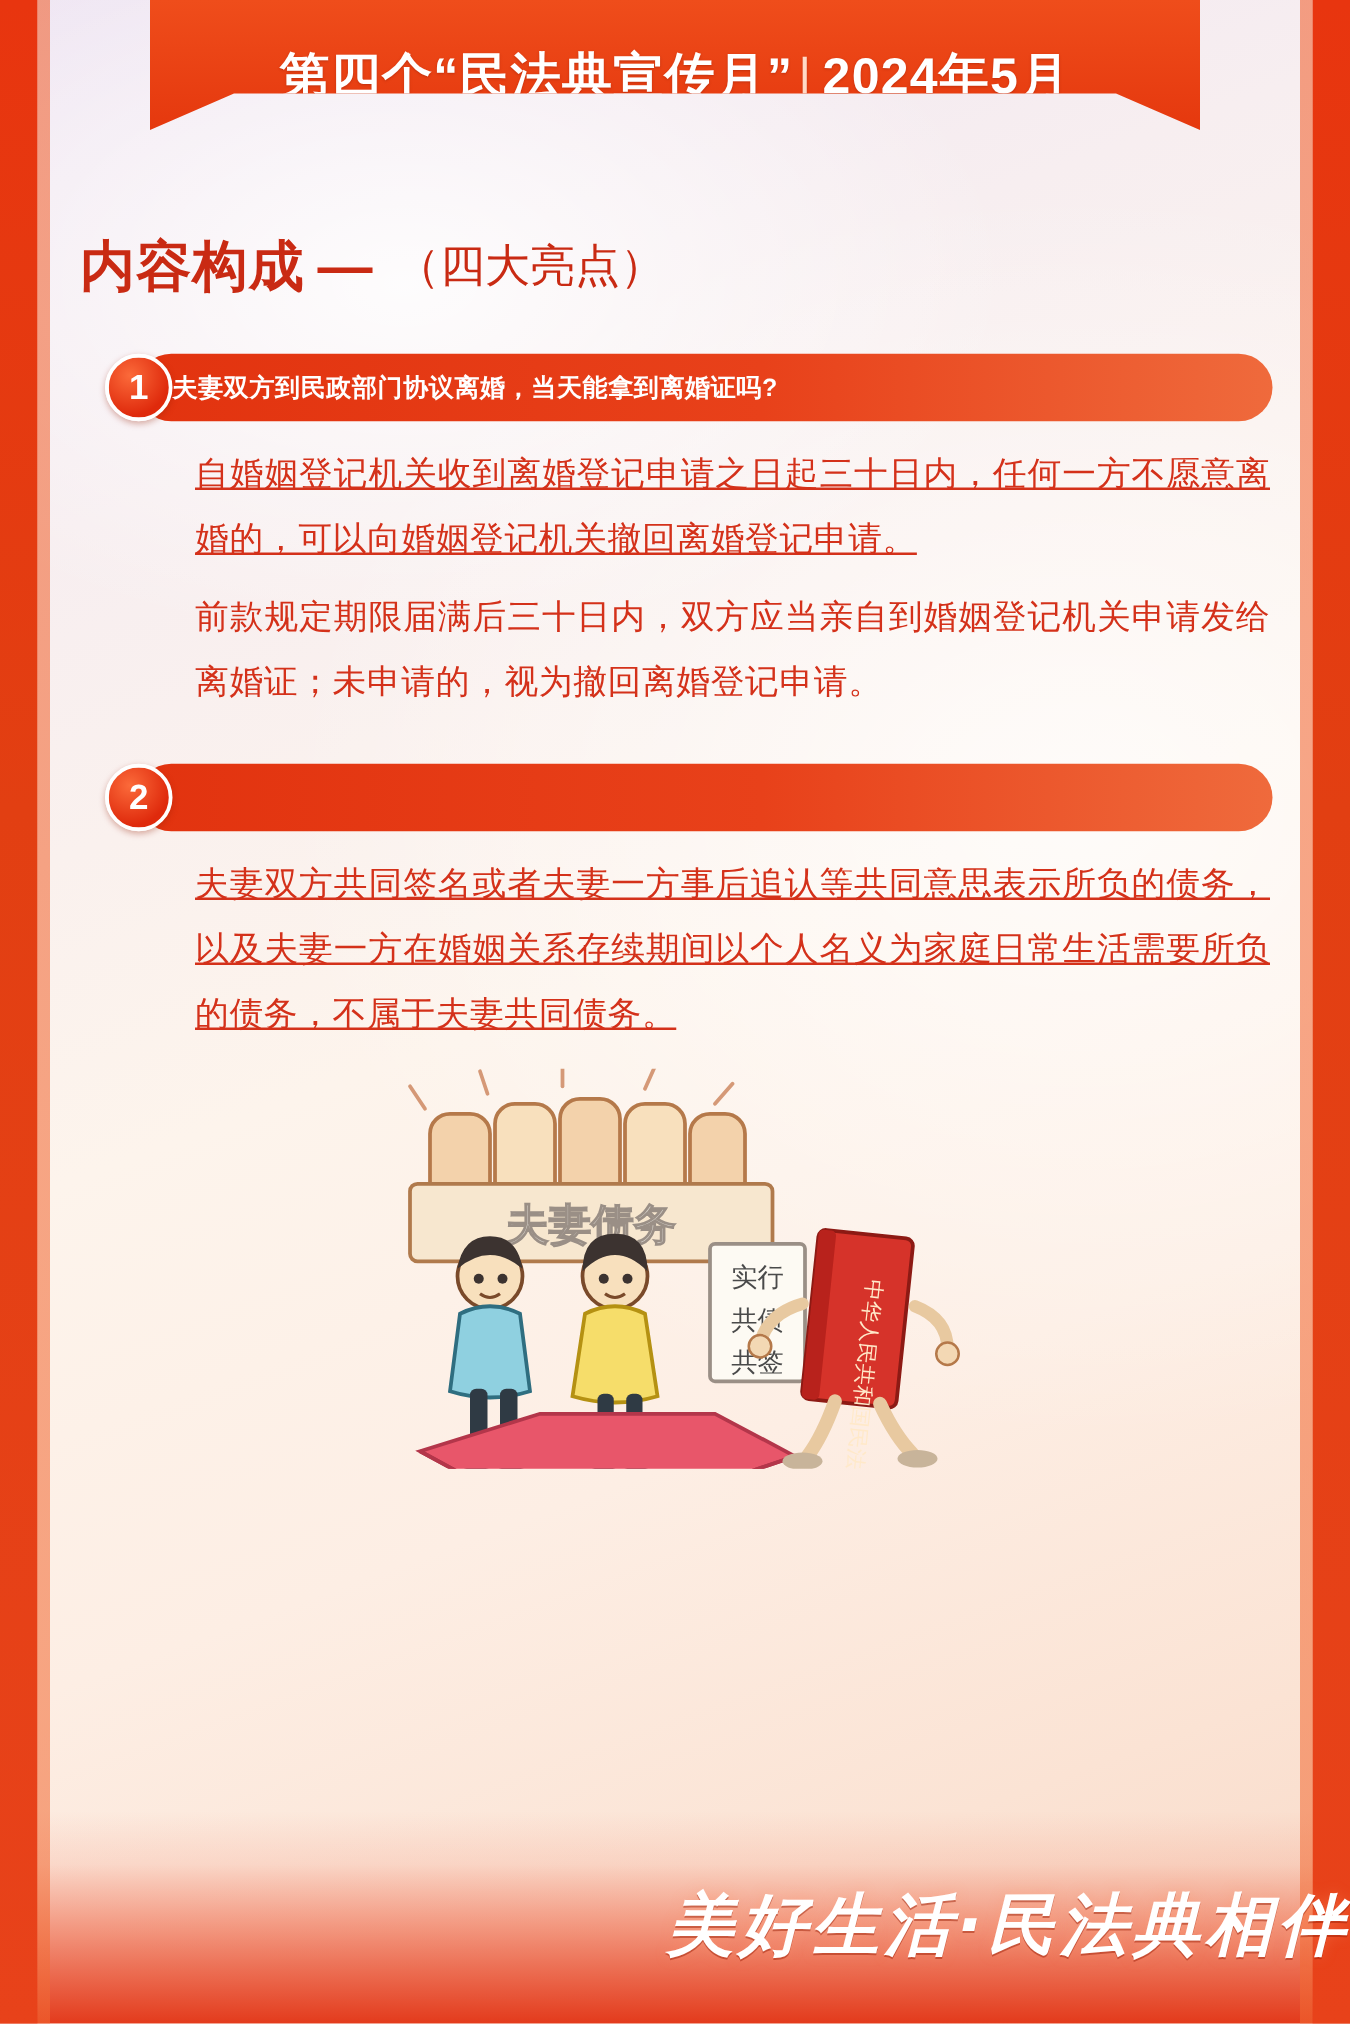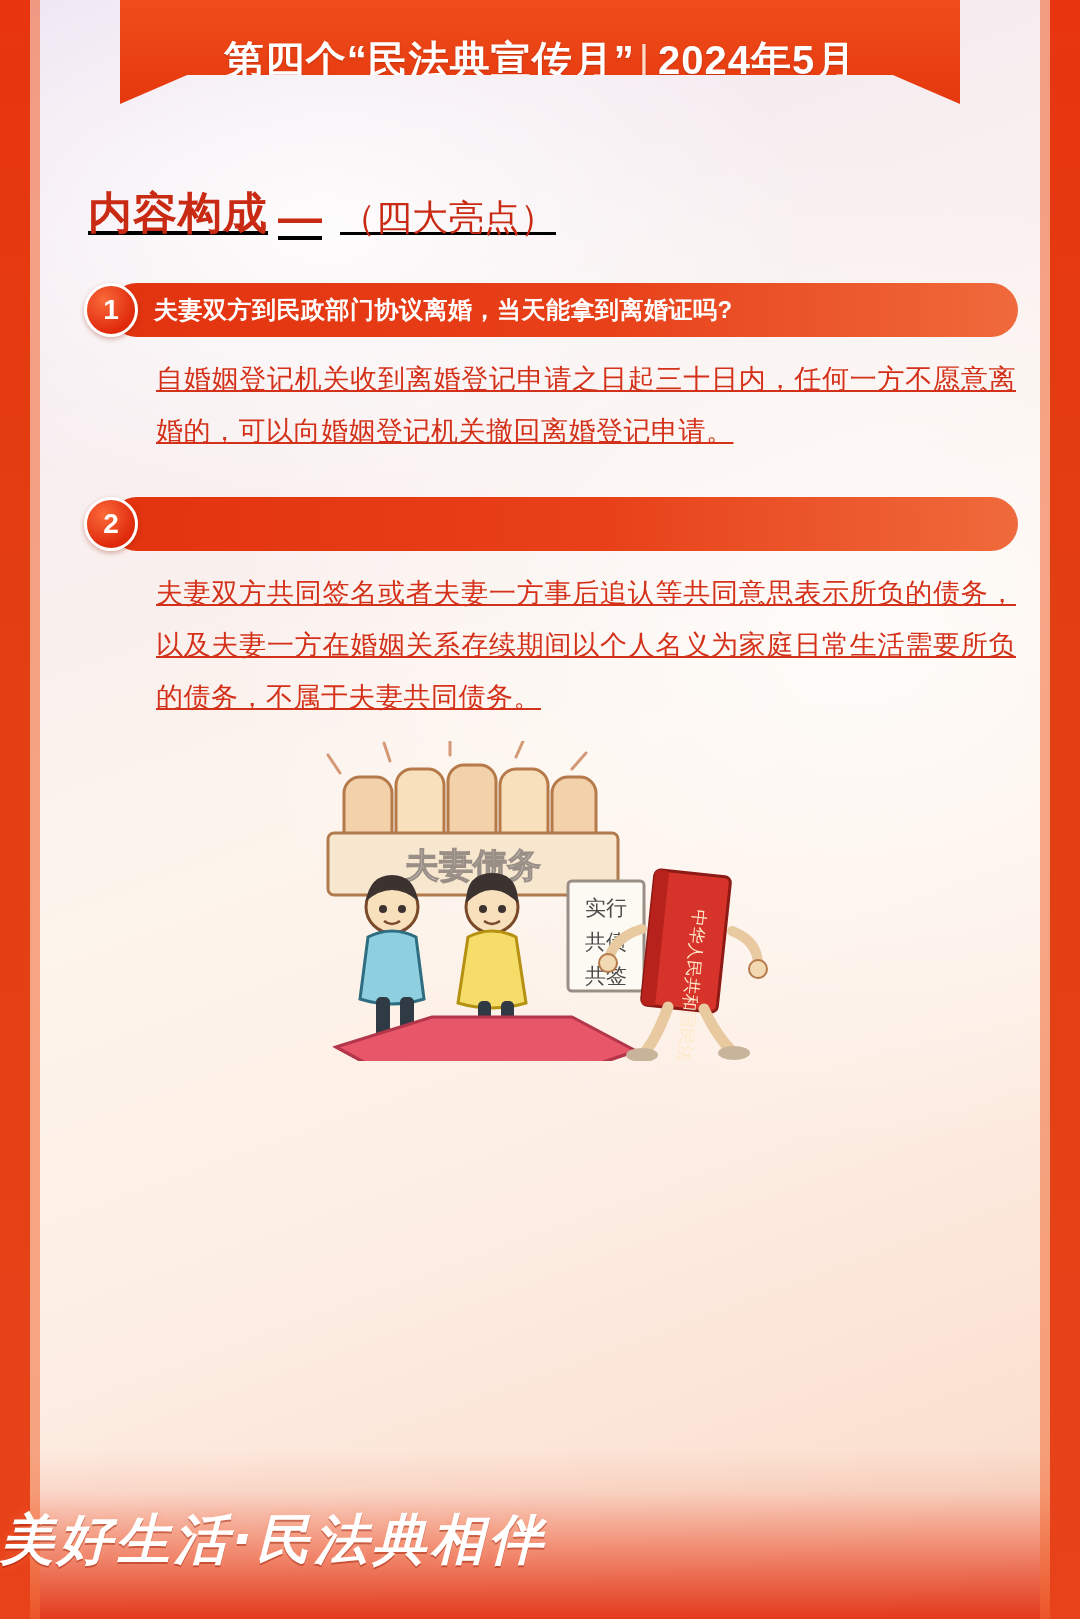--- a/index.html
+++ b/index.html
@@ -85,25 +85,24 @@
     margin: 0 8px 0 4px;
     color: #ffd9c6;
     font-weight: normal;
   }
   .ribbon-date { font-weight: bold; }
 
   
   .section-title {
     position: relative;
     z-index: 6;
-    margin: 72px 0 0 88px;
+    margin: 72px 0 0 64px;
     display: flex;
-    align-items: flex-end;
+    align-items: center;
     white-space: nowrap;
-    text-decoration: underline;
   }
   .title-main {
     font-size: 44px;
     font-weight: bold;
     color: #c92a13;
     letter-spacing: 1px;
   }
   .title-dash {
     font-size: 44px;
     font-weight: bold;
@@ -151,23 +150,22 @@
     box-shadow: 0 2px 5px rgba(150,30,0,.35);
     color: #fff;
     font-size: 28px;
     font-weight: bold;
     display: flex; align-items: center; justify-content: center;
     flex: 0 0 auto;
   }
   .q-text {
     position: relative;
     z-index: 2;
-    margin-left: 16px;
     color: #ffffff;
-    font-size: 24px;
+    font-size: 20px;
     font-weight: bold;
     letter-spacing: .5px;
     white-space: nowrap;
   }
 
   .para {
     color: #d4311a;
     font-size: 27px;
     line-height: 52px;
     letter-spacing: .5px;
@@ -183,21 +181,21 @@
     height: 330px;
     margin-top: 18px;
   }
   .illus { position: absolute; left: 50%; transform: translateX(-50%); top: 0; }
 
   
   .footer {
     position: absolute;
     left: 0; right: 0;
     bottom: 42px;
-    text-align: left;
+    text-align: right;
     z-index: 7;
   }
   .slogan {
     display: inline-block;
     font-size: 54px;
     font-weight: bold;
     color: #ffffff;
     letter-spacing: 4px;
     font-style: italic;
     text-shadow: 0 2px 0 rgba(150,25,0,.45), 0 0 10px rgba(255,150,110,.35);
@@ -232,20 +230,21 @@
   </div>
 
   <div class="content">
 
     <div class="q-row">
       <div class="q-bar"></div>
       <div class="q-badge">1</div>
       <div class="q-text">夫妻双方到民政部门协议离婚，当天能拿到离婚证吗?</div>
     </div>
     <p class="para first">自婚姻登记机关收到离婚登记申请之日起三十日内，任何一方不愿意离婚的，可以向婚姻登记机关撤回离婚登记申请。</p>
+    <p class="para">前款规定期限届满后三十日内，双方应当亲自到婚姻登记机关申请发给离婚证；未申请的，视为撤回离婚登记申请。</p>
 
     <div class="q-row">
       <div class="q-bar"></div>
       <div class="q-badge">2</div>
     </div>
     <p class="para first">夫妻双方共同签名或者夫妻一方事后追认等共同意思表示所负的债务，以及夫妻一方在婚姻关系存续期间以个人名义为家庭日常生活需要所负的债务，不属于夫妻共同债务。</p>
   </div>
 
   <div class="illus-wrap">
     <svg class="illus" width="520" height="320" viewBox="0 0 520 320">

